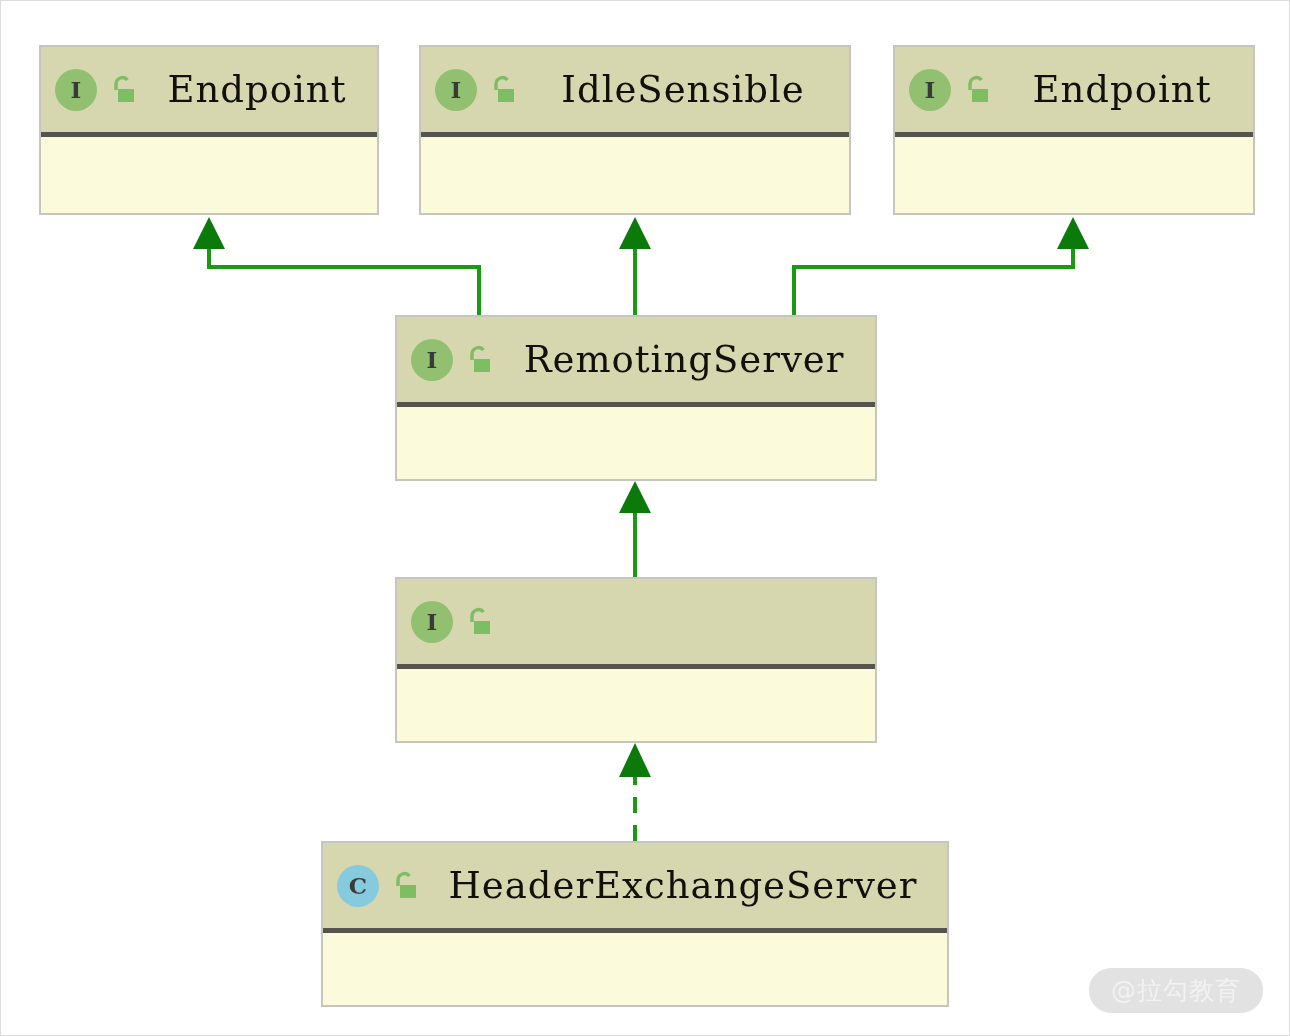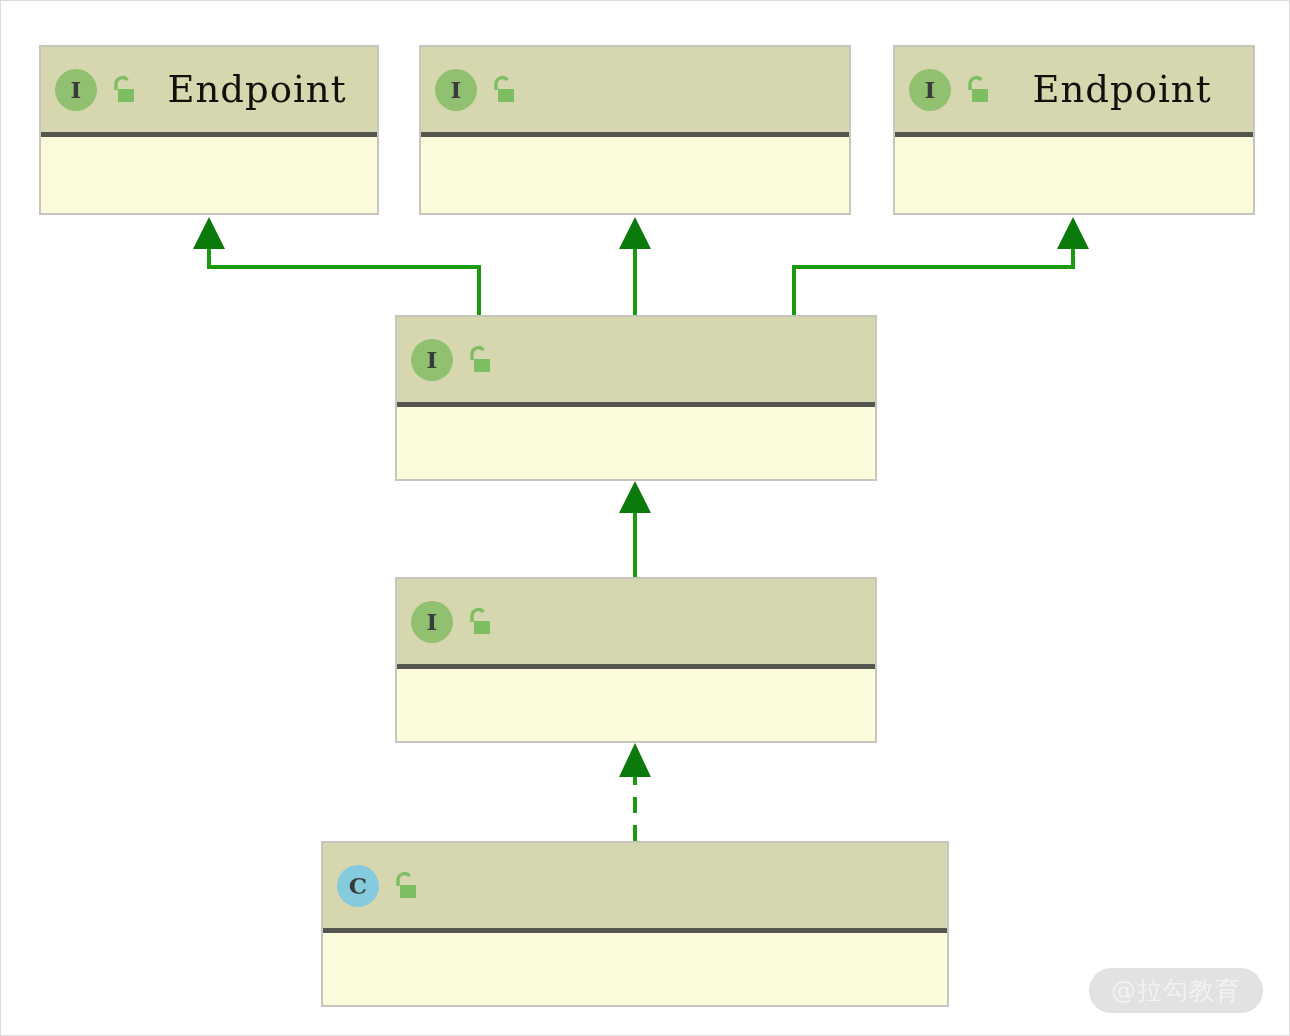--- a/index.html
+++ b/index.html
@@ -166,20 +166,21 @@
     <div class="uml-node-body"></div>
   </div>
 
   <div class="uml-node" style="left:418px; top:44px; width:432px; height:170px;">
     <div class="uml-node-header">
       <span class="type-icon iface">I</span>
       <svg class="lock-icon" viewBox="0 0 34 34">
         <path d="M11 17 V11 a6.5 6.5 0 0 1 11.5 -4" fill="none" stroke="#7dbe62" stroke-width="3.4"></path>
         <rect x="13" y="16" width="16" height="13" fill="#7dbe62"></rect>
       </svg>
+      <span class="node-title">IdleSensible</span>
     </div>
     <div class="uml-node-body"></div>
   </div>
 
   <div class="uml-node" style="left:892px; top:44px; width:362px; height:170px;">
     <div class="uml-node-header">
       <span class="type-icon iface">I</span>
       <svg class="lock-icon" viewBox="0 0 34 34">
         <path d="M11 17 V11 a6.5 6.5 0 0 1 11.5 -4" fill="none" stroke="#7dbe62" stroke-width="3.4"></path>
         <rect x="13" y="16" width="16" height="13" fill="#7dbe62"></rect>
@@ -189,20 +190,21 @@
     <div class="uml-node-body"></div>
   </div>
 
   <div class="uml-node" style="left:394px; top:314px; width:482px; height:166px;">
     <div class="uml-node-header">
       <span class="type-icon iface">I</span>
       <svg class="lock-icon" viewBox="0 0 34 34">
         <path d="M11 17 V11 a6.5 6.5 0 0 1 11.5 -4" fill="none" stroke="#7dbe62" stroke-width="3.4"></path>
         <rect x="13" y="16" width="16" height="13" fill="#7dbe62"></rect>
       </svg>
+      <span class="node-title">RemotingServer</span>
     </div>
     <div class="uml-node-body"></div>
   </div>
 
   <div class="uml-node" style="left:394px; top:576px; width:482px; height:166px;">
     <div class="uml-node-header">
       <span class="type-icon iface">I</span>
       <svg class="lock-icon" viewBox="0 0 34 34">
         <path d="M11 17 V11 a6.5 6.5 0 0 1 11.5 -4" fill="none" stroke="#7dbe62" stroke-width="3.4"></path>
         <rect x="13" y="16" width="16" height="13" fill="#7dbe62"></rect>
@@ -211,19 +213,20 @@
     <div class="uml-node-body"></div>
   </div>
 
   <div class="uml-node" style="left:320px; top:840px; width:628px; height:166px;">
     <div class="uml-node-header">
       <span class="type-icon klass">C</span>
       <svg class="lock-icon" viewBox="0 0 34 34">
         <path d="M11 17 V11 a6.5 6.5 0 0 1 11.5 -4" fill="none" stroke="#7dbe62" stroke-width="3.4"></path>
         <rect x="13" y="16" width="16" height="13" fill="#7dbe62"></rect>
       </svg>
+      <span class="node-title">HeaderExchangeServer</span>
     </div>
     <div class="uml-node-body"></div>
   </div>
 
   <div id="watermark">@拉勾教育</div>
 
 </div>
 
 </body></html>

